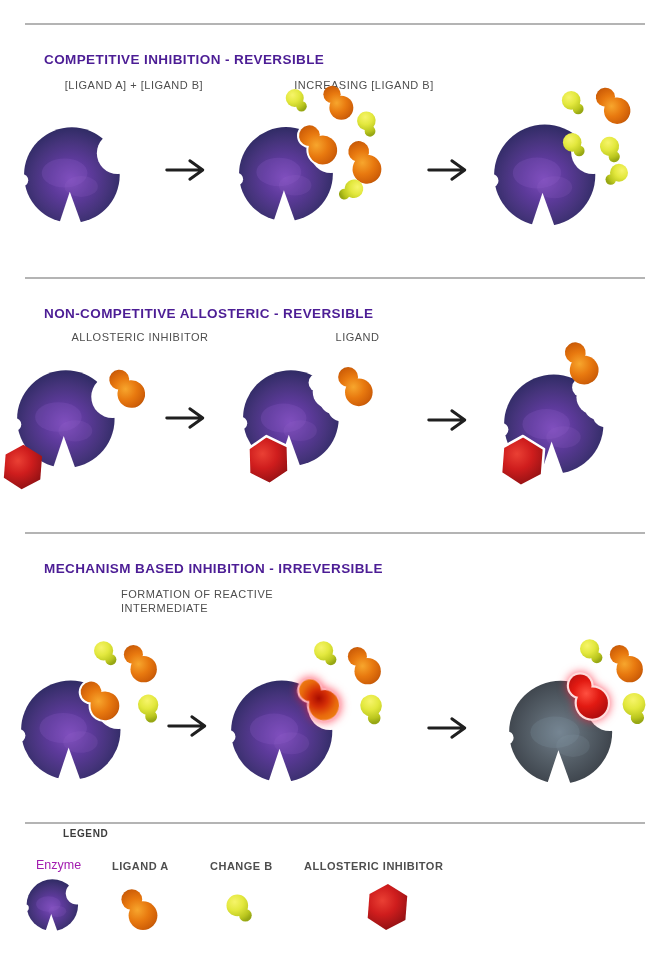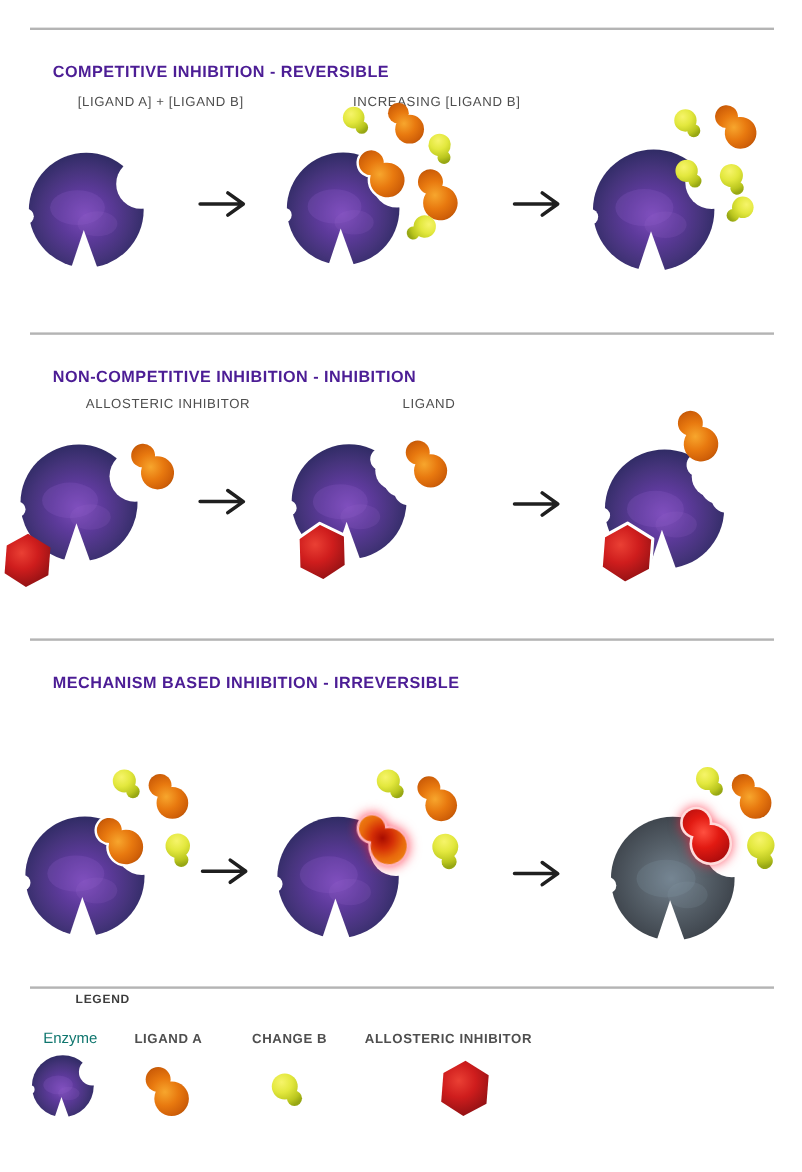--- a/index.html
+++ b/index.html
@@ -9,21 +9,21 @@
   .heading{position:absolute;left:28px;margin:16px;font-size:13.5px;font-weight:bold;
            color:#4c1d95;letter-spacing:.4px;white-space:nowrap;}
   .sublabel{position:absolute;font-size:11px;color:#4e4e4e;letter-spacing:.5px;
             line-height:13.5px;white-space:pre-line;}
   .center{text-align:center;}
   .shape{position:absolute;overflow:visible;}
   .glow{filter:drop-shadow(0 0 5px rgba(255,30,55,.75));}
   .legend-title{position:absolute;left:32px;margin:0;font-size:10px;font-weight:bold;
                 color:#3c3c3c;letter-spacing:.6px;padding-left:31px;}
   .legend-label{position:absolute;top:860px;font-size:11px;color:#4e4e4e;letter-spacing:.5px;font-weight:bold;}
-  .legend-label-mixed{position:absolute;top:858px;font-size:12.5px;color:#0f766e;}
+  .legend-label-mixed{position:absolute;top:858px;font-size:12.5px;color:#a21caf;}
 </style>
 </head>
 <body>
 
 <div class="canvas">
 
   <svg width="0" height="0" style="position:absolute" aria-hidden="true">
     <defs>
       <radialGradient id="gEnz" gradientUnits="userSpaceOnUse" cx="46" cy="56" r="56">
         <stop offset="0" stop-color="#7c4bbb"></stop>
@@ -210,21 +210,21 @@
       <use href="#sym-ligand-b"></use>
     </svg>
   <svg class="shape" style="left:595px;top:134px;width:32px;height:32px;transform:rotate(15deg)">
       <use href="#sym-ligand-b"></use>
     </svg>
   <svg class="shape" style="left:601px;top:160px;width:30px;height:30px;transform:rotate(90deg)">
       <use href="#sym-ligand-b"></use>
     </svg>
 
   <div class="divider" style="top:277px"></div>
-  <h2 class="heading" style="top:290px">NON-COMPETITIVE INHIBITION - INHIBITION</h2>
+  <h2 class="heading" style="top:290px">NON-COMPETITIVE ALLOSTERIC - REVERSIBLE</h2>
   <div class="sublabel center" style="left:60px;top:331px;width:160px">ALLOSTERIC INHIBITOR</div>
   <div class="sublabel center" style="left:300px;top:331px;width:115px">LIGAND</div>
 
   <svg class="shape" style="left:16px;top:364px;width:106px;height:106px">
       <use href="#sym-enzyme"></use>
     </svg>
   <svg class="shape" style="left:103px;top:366px;width:48px;height:46px;transform:rotate(-5deg)">
       <use href="#sym-ligand-a"></use>
     </svg>
   <svg class="shape" style="left:0px;top:443px;width:45px;height:48px">
@@ -254,20 +254,22 @@
     </svg>
   <svg class="shape" style="left:556px;top:340px;width:50px;height:48px;transform:rotate(8deg)">
       <use href="#sym-ligand-a"></use>
     </svg>
   <svg class="shape" style="left:497px;top:434px;width:50px;height:54px">
       <use href="#sym-inhibitor-bound"></use>
     </svg>
 
   <div class="divider" style="top:532px"></div>
   <h2 class="heading" style="top:545px">MECHANISM BASED INHIBITION - IRREVERSIBLE</h2>
+  <div class="sublabel" style="left:121px;top:588px;width:190px">FORMATION OF REACTIVE
+INTERMEDIATE</div>
 
   <svg class="shape" style="left:20px;top:674px;width:108px;height:108px">
       <use href="#sym-enzyme"></use>
     </svg>
   <svg class="shape" style="left:76px;top:676px;width:48px;height:50px;transform:rotate(-10deg)">
       <use href="#sym-ligand-a-bound"></use>
     </svg>
   <svg class="shape" style="left:90px;top:638px;width:32px;height:32px">
       <use href="#sym-ligand-b"></use>
     </svg>

